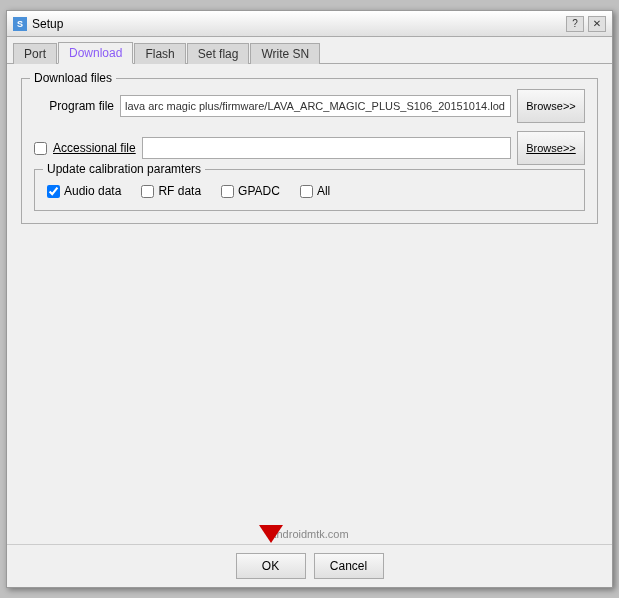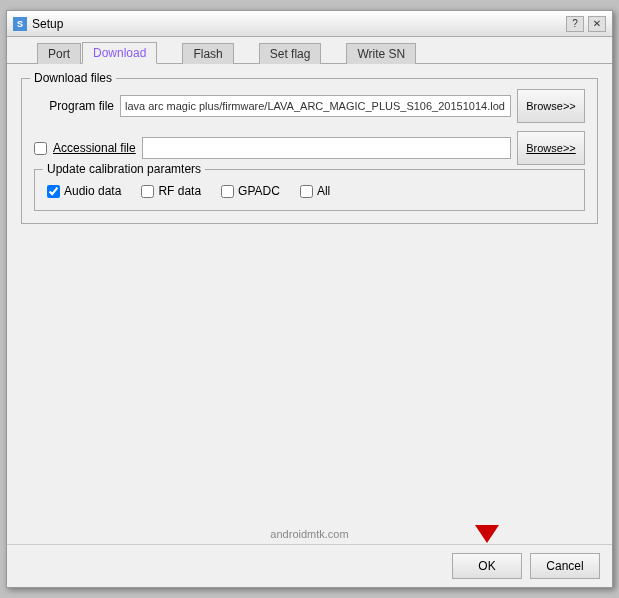--- a/index.html
+++ b/index.html
@@ -107,21 +107,20 @@
 
     .tab.active {
       background: #f0f0f0;
       border-bottom: 1px solid #f0f0f0;
       color: #8b5cf6;
       z-index: 1;
     }
 
     .tab:not(.active) {
       background: #d8d8d8;
-      margin-left: 24px;
     }
 
     
     .content {
       flex: 1;
       padding: 14px;
       display: flex;
       flex-direction: column;
     }
 
@@ -251,21 +250,21 @@
     .calib-option {
       display: flex;
       align-items: center;
       gap: 4px;
     }
 
     
     .bottom-bar {
       display: flex;
       align-items: center;
-      justify-content: flex-end;
+      justify-content: center;
       padding: 8px 12px;
       gap: 8px;
       border-top: 1px solid #ccc;
       background: #f0f0f0;
     }
 
     .ok-btn {
       width: 70px;
       height: 26px;
       background: linear-gradient(to bottom, #f8f8f8, #e0e0e0);

